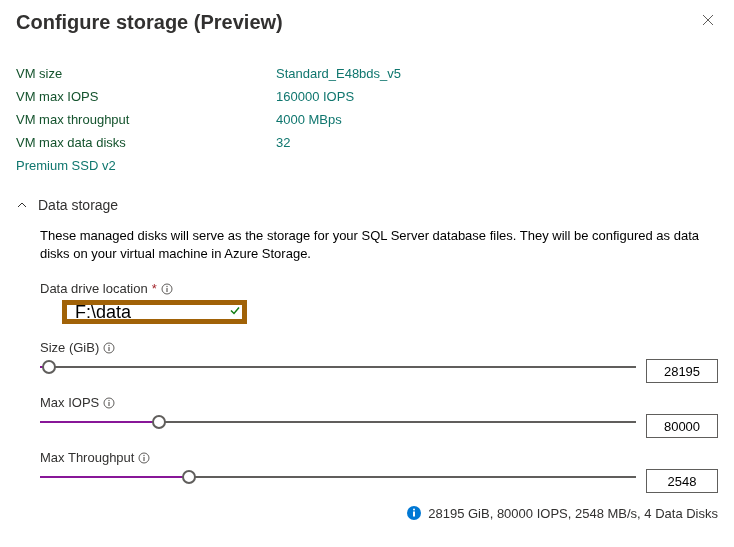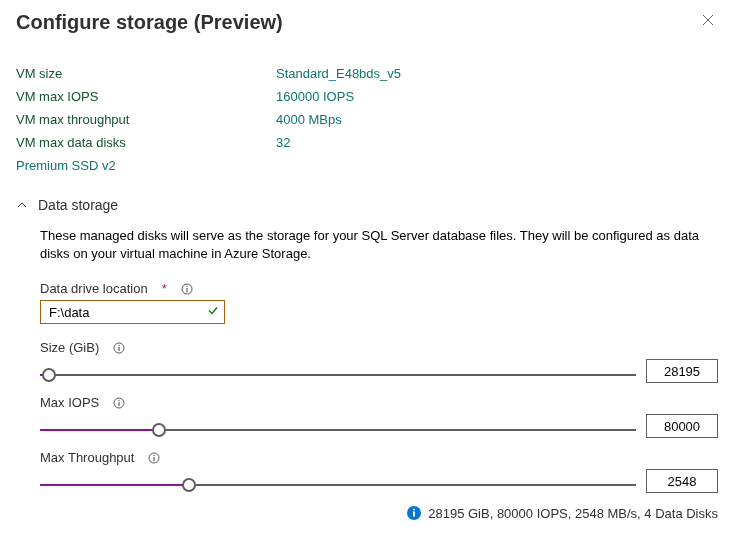--- a/index.html
+++ b/index.html
@@ -71,54 +71,55 @@
       font-size: 13px;
       color: #000000;
       margin-bottom: 18px;
       line-height: 1.4;
     }
     .field-label {
       font-size: 13px;
       margin-bottom: 4px;
       display: flex;
       align-items: center;
-      gap: 14px;
+      gap: 4px;
     }
     .required {
       color: #a4262c;
     }
     .info-icon {
       display: inline-flex;
     }
     .text-input {
       width: 185px;
       height: 24px;
-      border: 1px solid #a16207;
+      border: 5px solid #a16207;
       padding: 2px 26px 2px 8px;
-      font-size: 13px;
-      position: relative;
+      font-size: 18px;
+      position: relative;
+      margin-left: 22px;
     }
     .input-wrap {
       position: relative;
       display: inline-block;
       margin-bottom: 16px;
     }
     .input-check {
       position: absolute;
       right: 6px;
       top: 50%;
       transform: translateY(-50%);
       color: #107c10;
     }
     .slider-row {
       margin-bottom: 12px;
     }
     .slider-container {
       display: flex;
-      align-items: flex-end;
+      align-items: flex-start;
       gap: 10px;
     }
     .slider-track-wrap {
       flex: 1;
       position: relative;
       height: 16px;
       display: flex;
       align-items: center;
     }
     .slider-track {

